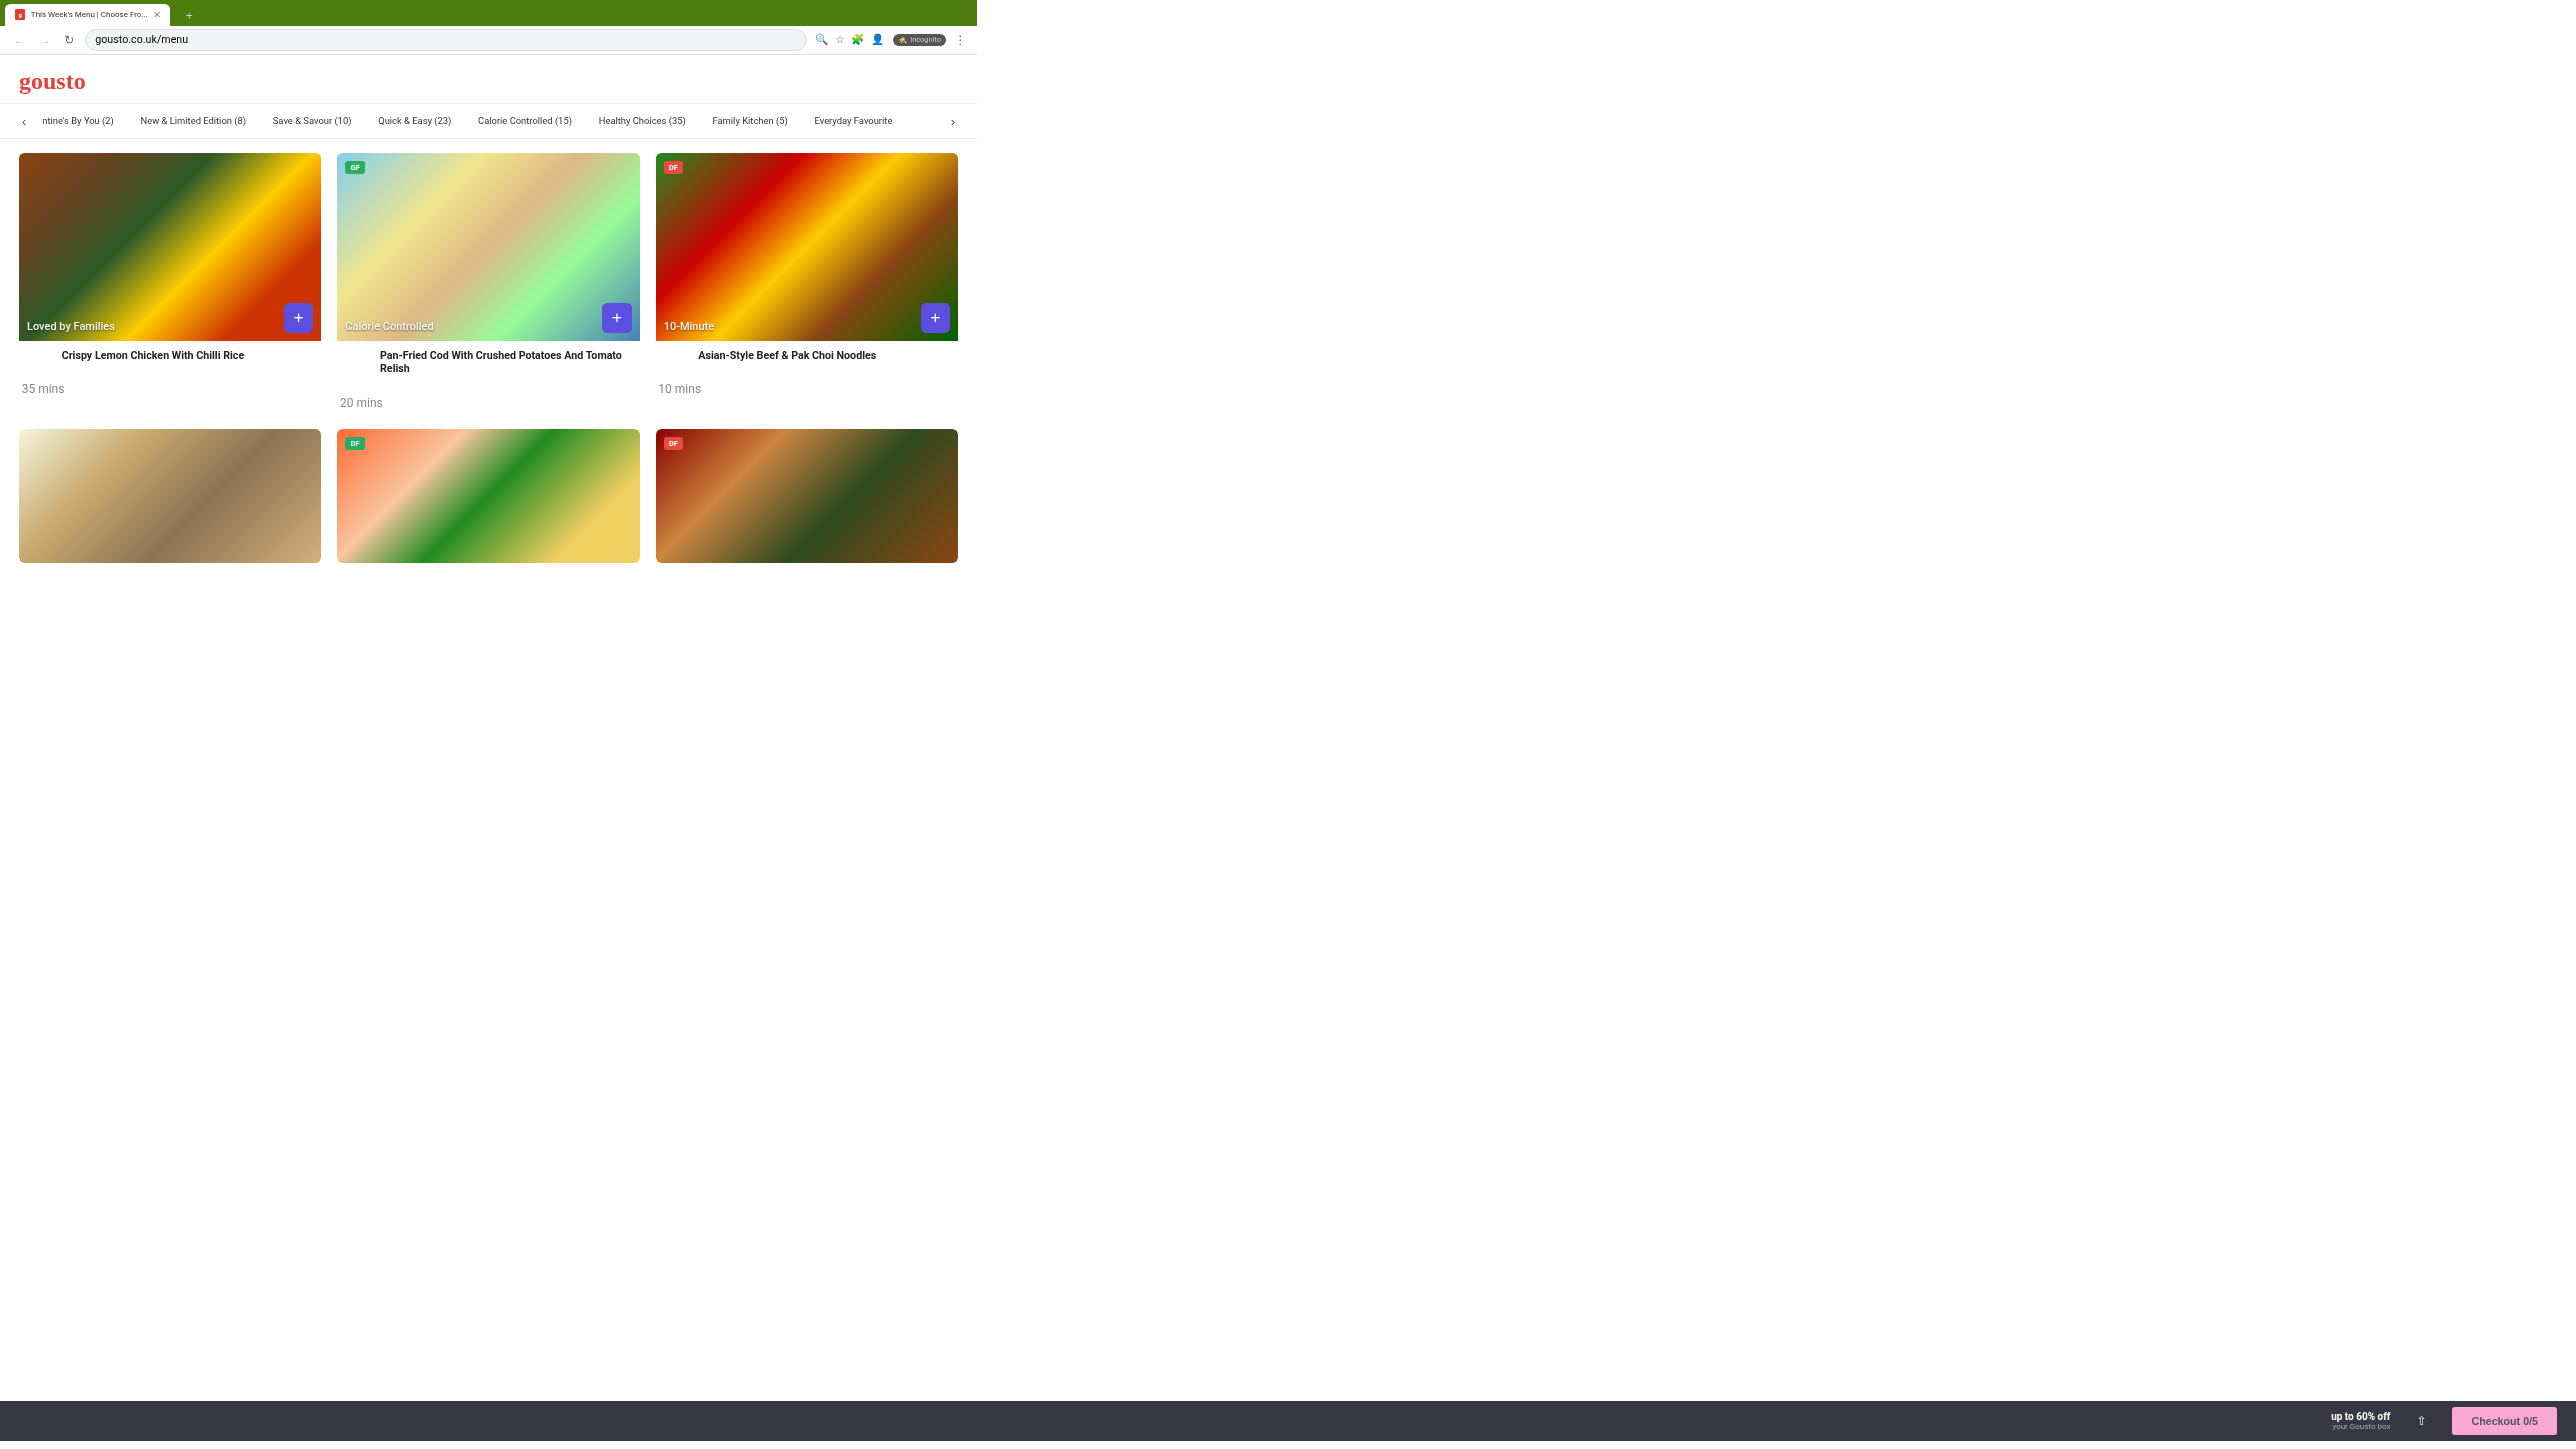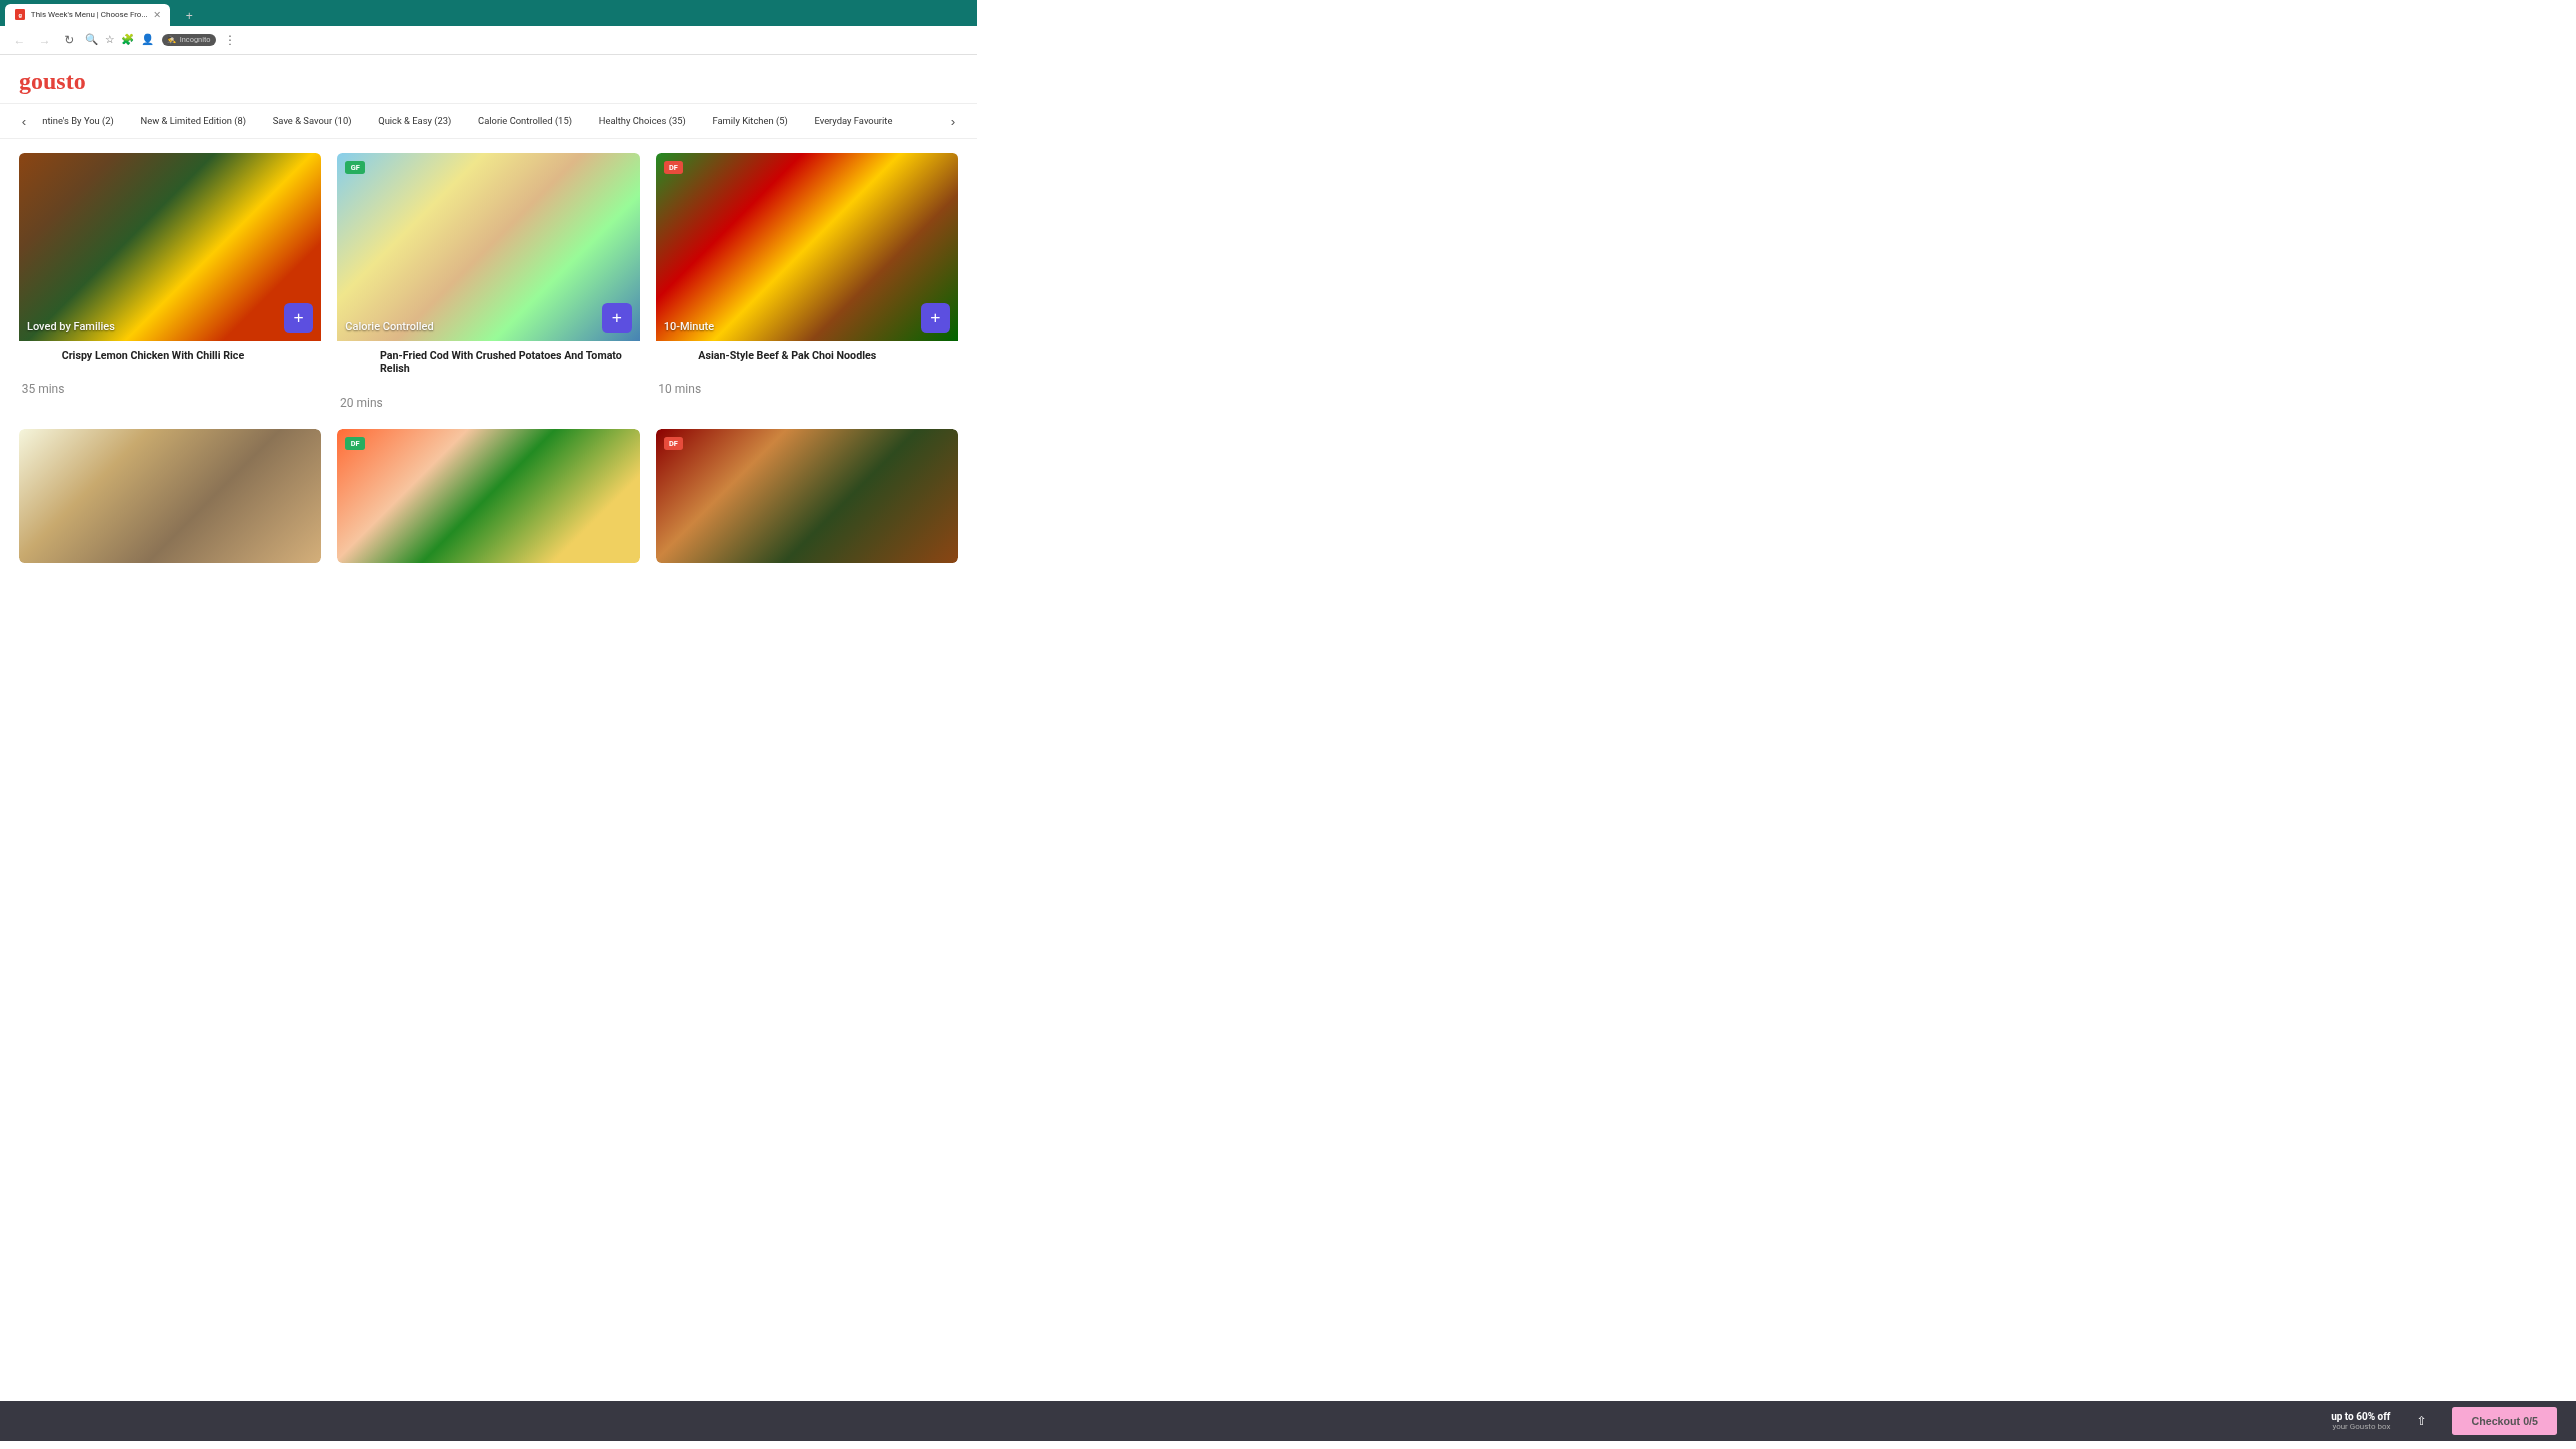--- a/index.html
+++ b/index.html
@@ -1,17 +1,17 @@
 <!DOCTYPE html>
 <html style="font-size:10.7px"><head>
   <meta charset="utf-8">
   <style>
     * { margin: 0; padding: 0; box-sizing: border-box; }
     body { font-family: -apple-system, BlinkMacSystemFont, 'Segoe UI', Roboto, sans-serif; background: #fff; width: 977px; min-height: 550px; overflow-x: hidden; }
-    .tab-bar { background: #0f766e; height: 25.5px; display: flex; align-items: flex-end; padding: 0 5.4px; gap: 10px; }
+    .tab-bar { background: #4d7c0f; height: 25.5px; display: flex; align-items: flex-end; padding: 0 5.4px; gap: 10px; }
     .tab { background: #fff; height: 21.5px; display: flex; align-items: center; padding: 0 9.4px; border-radius: 5.4px 5.4px 0 0; gap: 5.4px; min-width: 148px; max-width: 188px; }
     .tab-favicon { width: 10.7px; height: 10.7px; background: #e53b2c; border-radius: 1.3px; display: flex; align-items: center; justify-content: center; color: white; font-size: 6px; font-weight: bold; }
     .tab-title { font-size: 8px; color: #333; flex: 1; overflow: hidden; white-space: nowrap; text-overflow: ellipsis; }
     .tab-close { font-size: 9.4px; color: #888; cursor: pointer; }
     .tab-new { background: transparent; border: none; color: #ccc; font-size: 12px; cursor: pointer; padding: 2.7px 5.4px; }
     .address-bar { background: #fff; height: 29.5px; display: flex; align-items: center; padding: 0 10.7px; gap: 8px; border-bottom: 0.7px solid #e0e0e0; }
     .nav-btn { background: none; border: none; color: #666; font-size: 12px; cursor: pointer; padding: 2.7px; }
     .nav-btn.disabled { color: #ccc; cursor: default; }
     .url-bar { flex: 1; background: #f1f3f4; border: 0.7px solid #e0e0e0; border-radius: 13.4px; height: 21.5px; display: flex; align-items: center; padding: 0 9.4px; gap: 5.4px; }
     .address-icons { display: flex; gap: 6.7px; align-items: center; color: #666; font-size: 10.7px; }
@@ -77,20 +77,23 @@
     <span class="tab-title">This Week's Menu | Choose Fro...</span>
     <span class="tab-close">✕</span>
   </div>
   <button class="tab-new">+</button>
 </div>
 
 <div class="address-bar">
   <button class="nav-btn disabled">←</button>
   <button class="nav-btn disabled">→</button>
   <button class="nav-btn">↻</button>
+  <div class="url-bar">
+    <span>gousto.co.uk/menu</span>
+  </div>
   <div class="address-icons">
     <span>🔍</span>
     <span>☆</span>
     <span>🧩</span>
     <span>👤</span>
   </div>
   <div class="incognito-badge">
     <span>🕵</span>
     <span>Incognito</span>
   </div>

